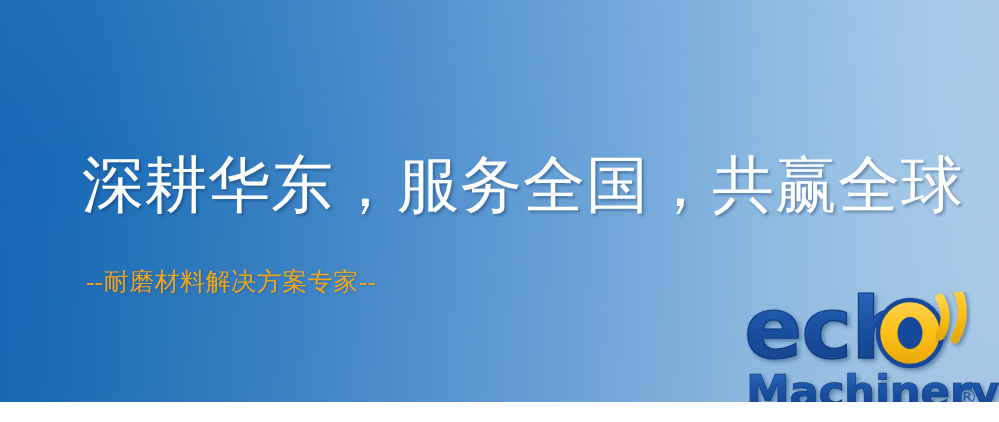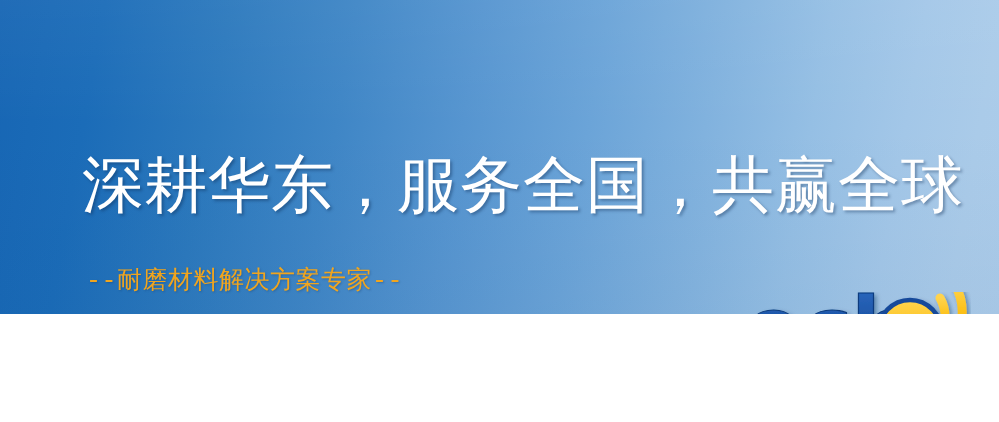--- a/index.html
+++ b/index.html
@@ -7,21 +7,21 @@
     padding: 0;
     background: #ffffff;
   }
   body {
     font-family: "Liberation Sans", sans-serif;
   }
 
   #banner {
     position: relative;
     width: 999px;
-    height: 314px;
+    height: 402px;
     overflow: hidden;
     
     background:
       linear-gradient(100deg,
         #1766b4 0%,
         #1b6cb8 10%,
         #2c79bd 22%,
         #3f86c6 34%,
         #5695d0 46%,
         #6ba4d8 58%,
@@ -55,21 +55,21 @@
     white-space: nowrap;
     text-shadow: 2px 2px 3px rgba(10,40,80,0.38);
   }
 
   
   #subtitle {
     position: absolute;
     left: 86px;
     top: 268px;
     margin: 0;
-    font-family: Liberation Mono, monospace;
+    font-family: Liberation Serif, serif;
     font-size: 25px;
     line-height: 1.1;
     font-weight: 400;
     color: #f0a51e;
     letter-spacing: 0.5px;
     white-space: nowrap;
     text-shadow: 1px 1px 2px rgba(20,50,95,0.30);
   }
 
   

